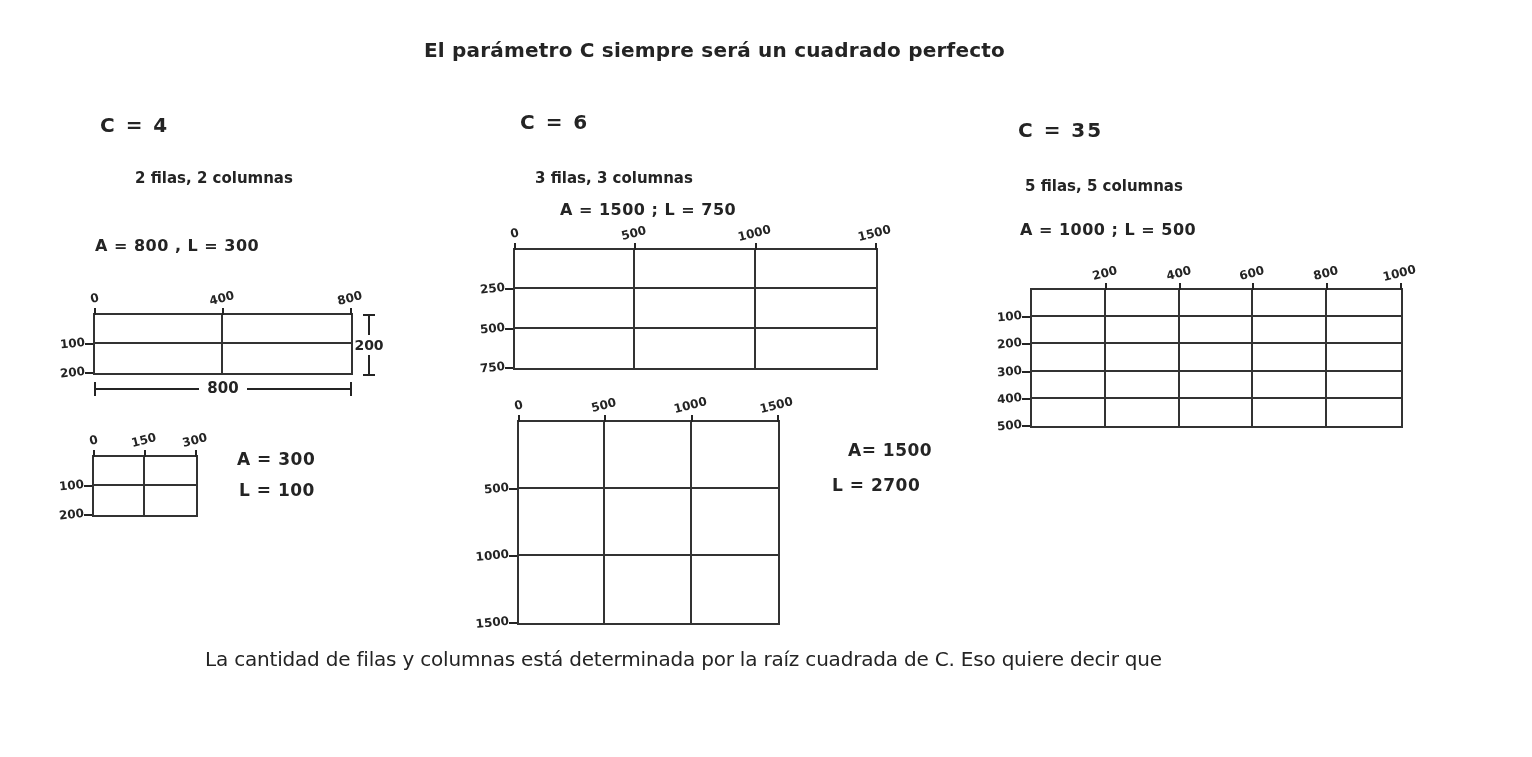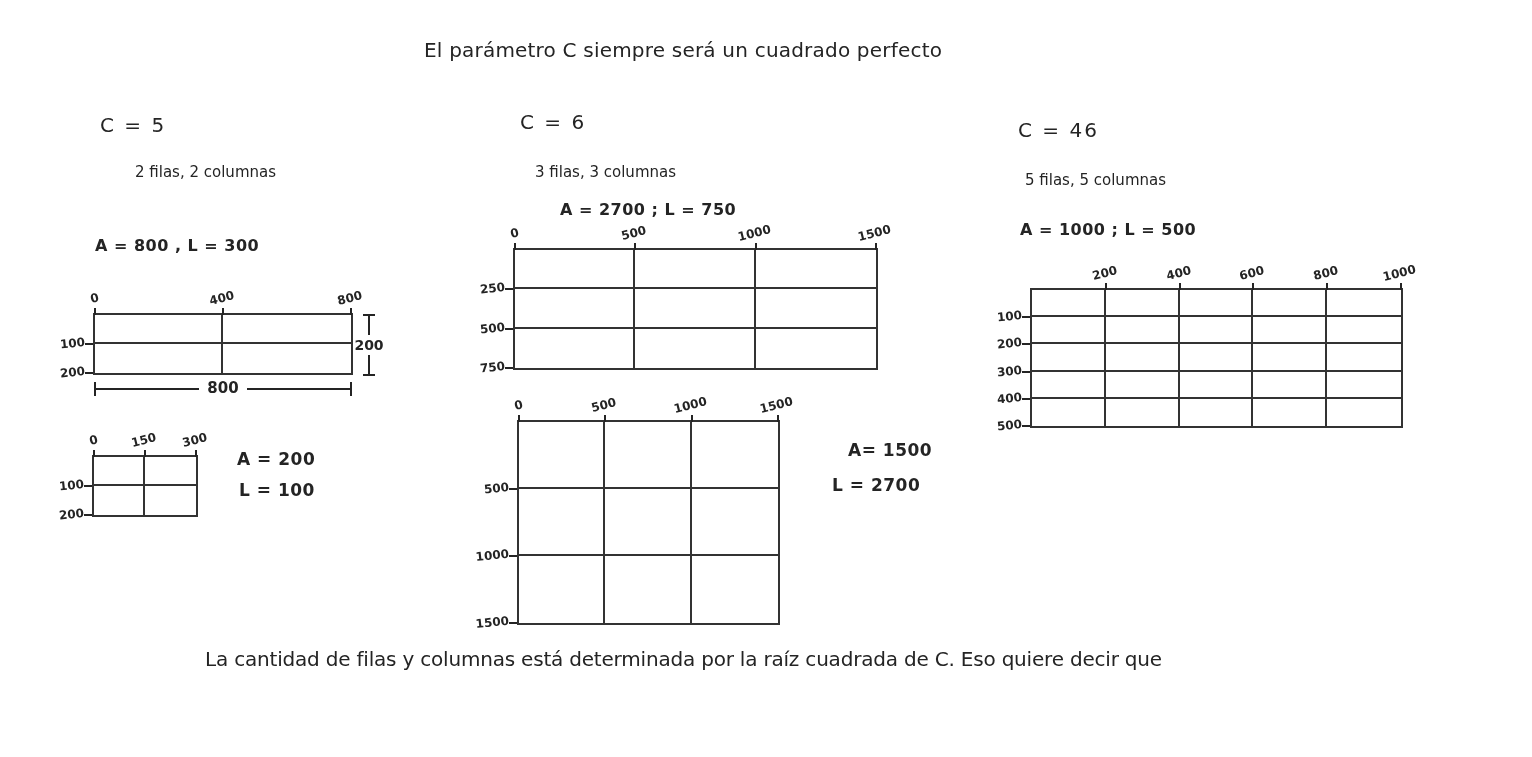--- a/index.html
+++ b/index.html
@@ -1,24 +1,24 @@
 <!DOCTYPE html>
 <html style="--ink: #242424; --line: #333333;"><head>
 <meta charset="utf-8">
 <style>
   :root{ --ink:#242424; --line:#333333; --bg:#ffffff; }
   html,body{margin:0;padding:0;}
   body{background:#e8e8e8;font-family:"DejaVu Sans",sans-serif;color:var(--ink);}
   .canvas{position:relative;width:1532px;height:757px;background:var(--bg);overflow:hidden;}
   section{position:absolute;inset:0;}
 
-  .hand{position:absolute;white-space:nowrap;color:var(--ink);}
+  .hand{position:absolute;white-space:nowrap;color:var(--ink);font-weight:bold;}
   .title{font-size:20px;letter-spacing:0.2px;}
   .c-label{font-size:20px;letter-spacing:2px;}
-  .subtitle{font-size:15px;}
+  .subtitle{font-size:15px;margin-top:6px;}
   .params{font-size:16px;font-weight:bold;letter-spacing:0.5px;}
   .ann{font-size:17px;font-weight:bold;letter-spacing:0.5px;}
 
   .grid{position:absolute;border:2px solid var(--line);box-sizing:border-box;}
   .cells{width:100%;height:100%;display:grid;}
   .cell{border-right:2px solid var(--line);border-bottom:2px solid var(--line);box-sizing:border-box;}
 
   .tick{position:absolute;font-size:12px;font-weight:bold;color:var(--ink);white-space:nowrap;}
   .tick-top{top:-24px;transform:translateX(-55%) rotate(-14deg);}
   .tick-left{left:-10px;transform:translate(-100%,-55%) rotate(-6deg);}
@@ -40,21 +40,21 @@
   .indent{margin-left:12px;}
 </style>
 </head>
 <body>
 
 <div class="canvas" style="background: rgb(255, 255, 255);">
 
   <div class="hand title" style="left:424px;top:38px">El parámetro C siempre será un cuadrado perfecto</div>
 
   <section>
-    <div class="hand c-label" style="left:100px;top:113px">C = 5</div>
+    <div class="hand c-label" style="left:100px;top:113px">C = 4</div>
     <div class="hand subtitle" style="left:135px;top:163px">2 filas, 2 columnas</div>
     <div class="hand params" style="left:95px;top:236px">A = 800 ,   L = 300</div>
 
     <div class="grid" style="left:93px;top:313px;width:260px;height:62px">
         <div class="cells" style="grid-template-columns: repeat(2, 1fr); grid-template-rows: repeat(2, 1fr);">
           <div class="cell"></div>
           <div class="cell" style="border-right: none;"></div>
           <div class="cell" style="border-bottom: none;"></div>
           <div class="cell" style="border-right: none; border-bottom: none;"></div>
         </div>
@@ -97,28 +97,28 @@
         <i class="tmark tmark-top" style="left: 0%;"></i>
         <span class="tick tick-top" style="left: 50%;">150</span>
         <i class="tmark tmark-top" style="left: 50%;"></i>
         <span class="tick tick-top" style="left: 100%;">300</span>
         <i class="tmark tmark-top" style="left: 100%;"></i>
         <span class="tick tick-left" style="top: 50%;">100</span>
         <i class="tmark tmark-left" style="top: 50%;"></i>
         <span class="tick tick-left" style="top: 100%;">200</span>
         <i class="tmark tmark-left" style="top: 100%;"></i>
       </div>
-    <div class="hand ann" style="left:237px;top:449px">A = 200</div>
+    <div class="hand ann" style="left:237px;top:449px">A = 300</div>
     <div class="hand ann" style="left:239px;top:480px">L = 100</div>
   </section>
 
   <section>
     <div class="hand c-label" style="left:520px;top:110px">C = 6</div>
     <div class="hand subtitle" style="left:535px;top:163px">3 filas, 3 columnas</div>
-    <div class="hand params" style="left:560px;top:200px">A = 2700 ;  L = 750</div>
+    <div class="hand params" style="left:560px;top:200px">A = 1500 ;  L = 750</div>
 
     <div class="grid" style="left:513px;top:248px;width:365px;height:122px">
         <div class="cells" style="grid-template-columns: repeat(3, 1fr); grid-template-rows: repeat(3, 1fr);">
           <div class="cell"></div>
           <div class="cell"></div>
           <div class="cell" style="border-right: none;"></div>
           <div class="cell"></div>
           <div class="cell"></div>
           <div class="cell" style="border-right: none;"></div>
           <div class="cell" style="border-bottom: none;"></div>
@@ -166,21 +166,21 @@
         <span class="tick tick-left" style="top: 66.6667%;">1000</span>
         <i class="tmark tmark-left" style="top: 66.6667%;"></i>
         <span class="tick tick-left" style="top: 100%;">1500</span>
         <i class="tmark tmark-left" style="top: 100%;"></i>
       </div>
     <div class="hand ann" style="left:848px;top:440px">A= 1500</div>
     <div class="hand ann" style="left:832px;top:475px">L = 2700</div>
   </section>
 
   <section>
-    <div class="hand c-label" style="left:1018px;top:118px">C = 46</div>
+    <div class="hand c-label" style="left:1018px;top:118px">C = 35</div>
     <div class="hand subtitle" style="left:1025px;top:171px">5 filas, 5 columnas</div>
     <div class="hand params" style="left:1020px;top:220px">A = 1000  ;  L = 500</div>
 
     <div class="grid" style="left:1030px;top:288px;width:373px;height:140px">
         <div class="cells" style="grid-template-columns: repeat(5, 1fr); grid-template-rows: repeat(5, 1fr);">
           <div class="cell"></div>
           <div class="cell"></div>
           <div class="cell"></div>
           <div class="cell"></div>
           <div class="cell" style="border-right: none;"></div>

